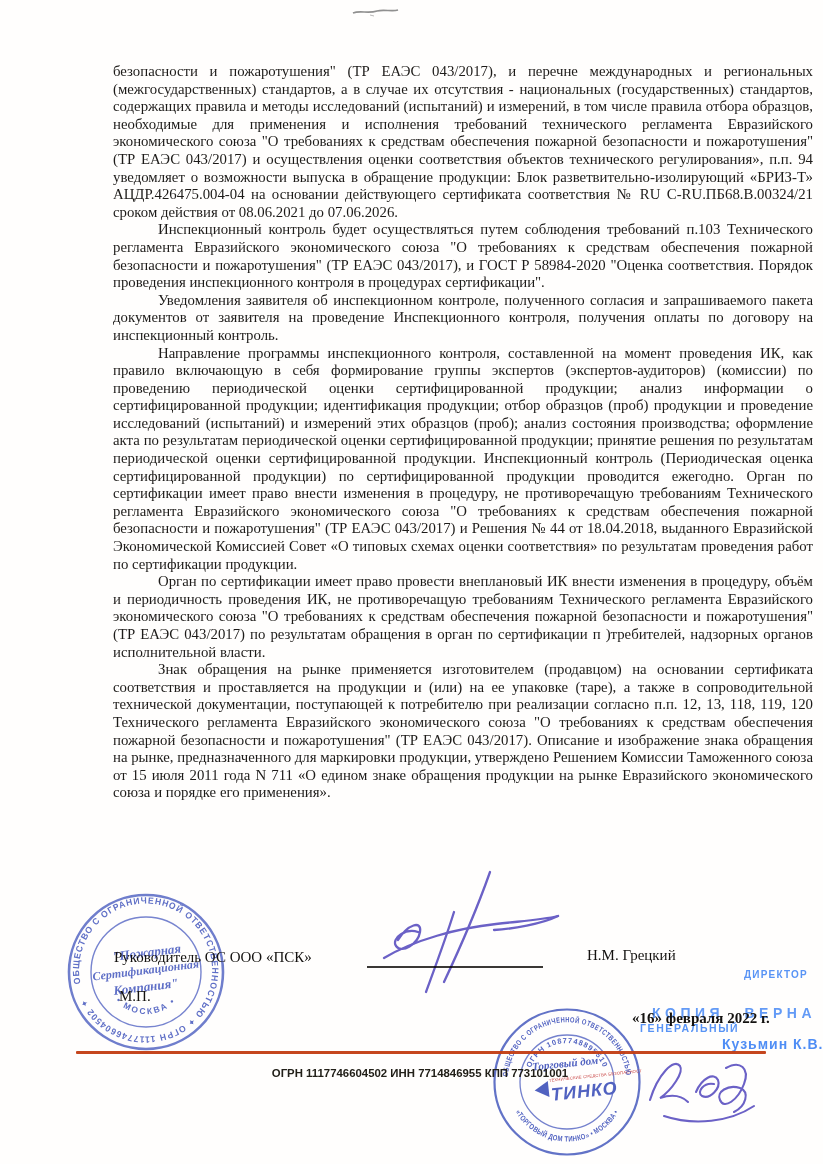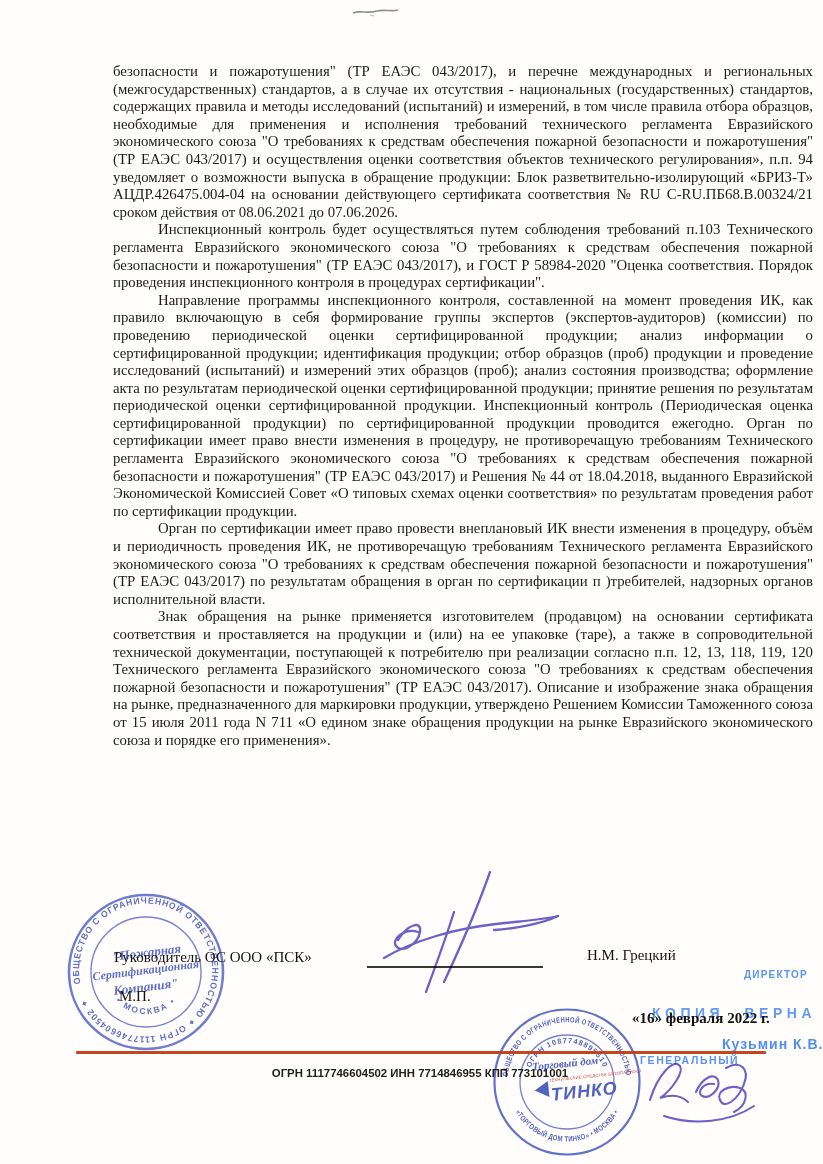--- a/index.html
+++ b/index.html
@@ -48,21 +48,21 @@
   .date-line{left:632px;top:1010px;font-weight:bold;}
 
   
   .copystamp{
     position:absolute;z-index:2;white-space:nowrap;
     font-family:"Liberation Sans","DejaVu Sans",sans-serif;
     color:#3b82f6;font-weight:700;
     mix-blend-mode:multiply;
   }
   .copy-verna{left:652px;top:1005px;font-size:14px;letter-spacing:4.5px;word-spacing:12px;opacity:.8;}
-  .pos-left{left:640px;top:1022px;font-size:10.5px;letter-spacing:1.6px;opacity:.85;margin-top:32px;}
+  .pos-left{left:640px;top:1022px;font-size:10.5px;letter-spacing:1.6px;opacity:.85;}
   .pos-right{left:744px;top:969px;font-size:10px;letter-spacing:1.2px;opacity:.85;}
   .copy-person{left:722px;top:1036px;font-size:14px;letter-spacing:1px;opacity:.9;}
 
   
   .red-line{
     position:absolute;left:76px;top:1051px;width:690px;height:3.2px;
     background:#c23c12;border-radius:1px;z-index:2;opacity:.95;
   }
 
   
@@ -80,20 +80,21 @@
 <div class="page">
 
   <svg class="top-smudge" width="52" height="12" viewBox="0 0 52 12">
     <path d="M3,7 C10,4 18,8 27,5 C34,3 42,6 48,4" fill="none" stroke="#6b6b6b" stroke-width="1.6" opacity="0.75"></path>
     <path d="M20,9 l4,1" stroke="#8a8a8a" stroke-width="1" opacity="0.6"></path>
   </svg>
 
   <div class="body-text">
       <p class="no-indent">безопасности и пожаротушения" (ТР ЕАЭС 043/2017), и перечне международных и региональных (межгосударственных) стандартов, а в случае их отсутствия - национальных (государственных) стандартов, содержащих правила и методы исследований (испытаний) и измерений, в том числе правила отбора образцов, необходимые для применения и исполнения требований технического регламента Евразийского экономического союза "О требованиях к средствам обеспечения пожарной безопасности и пожаротушения" (ТР ЕАЭС 043/2017) и осуществления оценки соответствия объектов технического регулирования», п.п. 94 уведомляет о возможности выпуска в обращение продукции: Блок разветвительно-изолирующий «БРИЗ-Т» АЦДР.426475.004-04 на основании действующего сертификата соответствия № RU C-RU.ПБ68.В.00324/21 сроком действия от 08.06.2021 до 07.06.2026.</p>
       <p>Инспекционный контроль будет осуществляться путем соблюдения требований п.103 Технического регламента Евразийского экономического союза "О требованиях к средствам обеспечения пожарной безопасности и пожаротушения" (ТР ЕАЭС 043/2017), и ГОСТ Р 58984-2020 "Оценка соответствия. Порядок проведения инспекционного контроля в процедурах сертификации".</p>
+      <p>Уведомления заявителя об инспекционном контроле, полученного согласия и запрашиваемого пакета документов от заявителя на проведение Инспекционного контроля, получения оплаты по договору на инспекционный контроль.</p>
       <p>Направление программы инспекционного контроля, составленной на момент проведения ИК, как правило включающую в себя формирование группы экспертов (экспертов-аудиторов) (комиссии) по проведению периодической оценки сертифицированной продукции; анализ информации о сертифицированной продукции; идентификация продукции; отбор образцов (проб) продукции и проведение исследований (испытаний) и измерений этих образцов (проб); анализ состояния производства; оформление акта по результатам периодической оценки сертифицированной продукции; принятие решения по результатам периодической оценки сертифицированной продукции. Инспекционный контроль (Периодическая оценка сертифицированной продукции) по сертифицированной продукции проводится ежегодно. Орган по сертификации имеет право внести изменения в процедуру, не противоречащую требованиям Технического регламента Евразийского экономического союза "О требованиях к средствам обеспечения пожарной безопасности и пожаротушения" (ТР ЕАЭС 043/2017) и Решения № 44 от 18.04.2018, выданного Евразийской Экономической Комиссией Совет «О типовых схемах оценки соответствия» по результатам проведения работ по сертификации продукции.</p>
       <p>Орган по сертификации имеет право провести внеплановый ИК внести изменения в процедуру, объём и периодичность проведения ИК, не противоречащую требованиям Технического регламента Евразийского экономического союза "О требованиях к средствам обеспечения пожарной безопасности и пожаротушения" (ТР ЕАЭС 043/2017) по результатам обращения в орган по сертификации п )требителей, надзорных органов исполнительной власти.</p>
       <p>Знак обращения на рынке применяется изготовителем (продавцом) на основании сертификата соответствия и проставляется на продукции и (или) на ее упаковке (таре), а также в сопроводительной технической документации, поступающей к потребителю при реализации согласно п.п. 12, 13, 118, 119, 120 Технического регламента Евразийского экономического союза "О требованиях к средствам обеспечения пожарной безопасности и пожаротушения" (ТР ЕАЭС 043/2017). Описание и изображение знака обращения на рынке, предназначенного для маркировки продукции, утверждено Решением Комиссии Таможенного союза от 15 июля 2011 года N 711 «О едином знаке обращения продукции на рынке Евразийского экономического союза и порядке его применения».</p>
     </div>
 
   <svg class="stamp stamp-psk" width="170" height="166" viewBox="0 0 170 166">
     <defs>
       <path id="pskRing" d="M 19.5,92.6 A 66.5,66.5 0 1 1 20.0,94.8"></path>
       <path id="pskBottom" d="M 48.6,102 A 42,42 0 0 0 121.4,102"></path>
     </defs>

